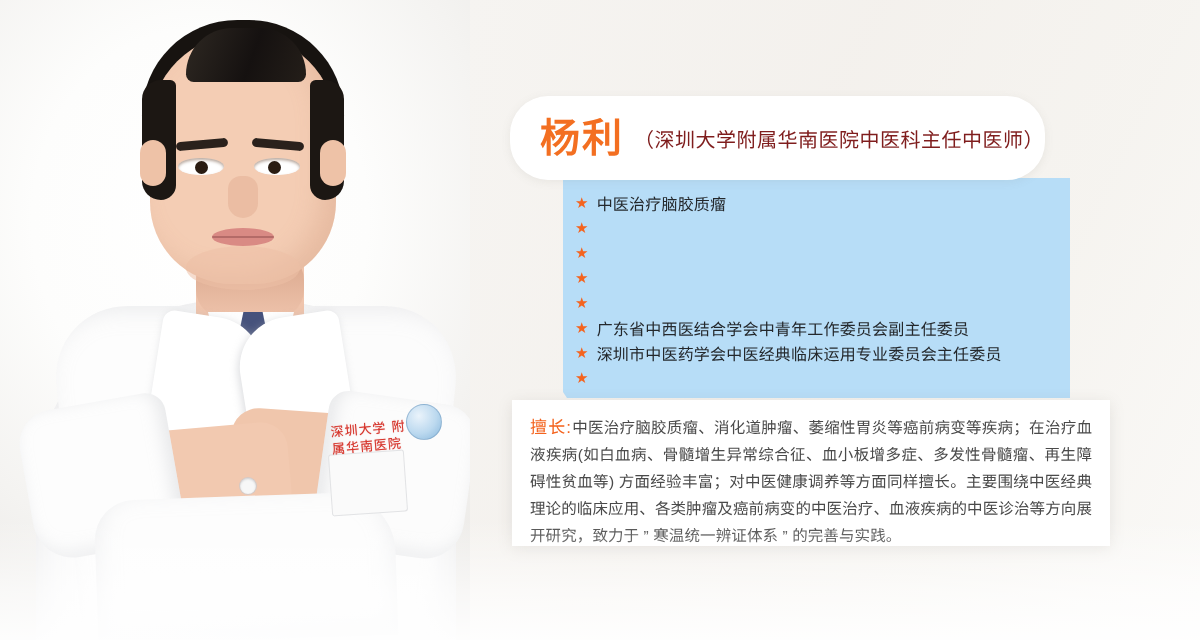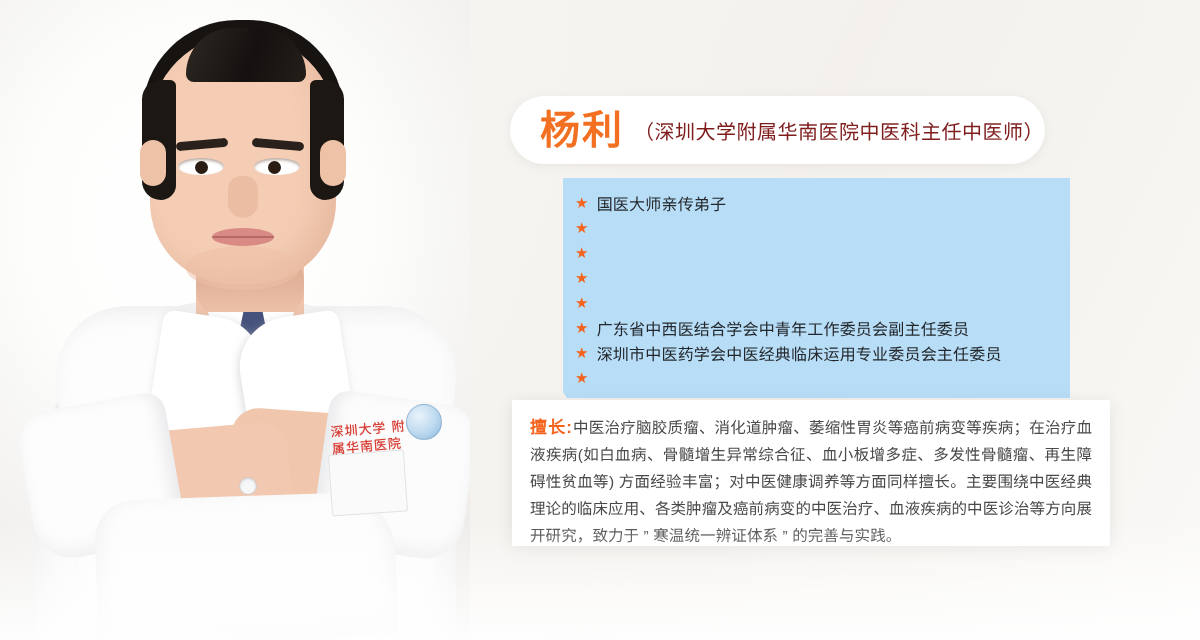--- a/index.html
+++ b/index.html
@@ -144,21 +144,21 @@
     background:radial-gradient(circle at 35% 32%,#eaf3fb 0%,#bcd9ef 55%,#87b7dc 100%);
     border:1px solid rgba(120,160,195,.6);
   }
   .btn-dot{
     left:240px;top:478px;width:16px;height:16px;border-radius:50%;
     background:#f7f7f7;box-shadow:0 0 0 1px rgba(200,202,208,.7),inset 0 1px 2px rgba(170,172,178,.5);
   }
 
   
   .name-pill{
-    position:absolute;left:510px;top:96px;width:535px;height:68px;
+    position:absolute;left:510px;top:96px;width:535px;height:84px;
     background:#ffffff;border-radius:38px;
     display:flex;align-items:center;padding:0 30px;box-sizing:border-box;
     box-shadow:0 2px 10px rgba(120,115,110,.10);
   }
   .doctor-name{
     font-size:40px;font-weight:bold;color:#f36f21;letter-spacing:2px;
     line-height:1;margin-right:10px;white-space:nowrap;
   }
   .doctor-title{
     font-size:20px;color:#7f1d1d;letter-spacing:.5px;white-space:nowrap;
@@ -186,21 +186,21 @@
   .spec-card{
     position:absolute;left:512px;top:400px;width:598px;height:146px;
     background:#ffffff;box-sizing:border-box;padding:14px 18px 0 18px;
     box-shadow:0 3px 14px rgba(130,126,120,.16);
   }
   .spec-text{
     font-size:15.5px;line-height:27px;color:#4a4a4a;letter-spacing:.1px;
     margin:0;text-align:justify;
   }
   .spec-label{
-    color:#f4641f;font-weight:bold;font-size:17px;letter-spacing:1px;
+    color:#f4641f;font-weight:normal;font-size:17px;letter-spacing:1px;
   }
 </style>
 </head>
 <body>
 
 <div class="banner">
 
   <div class="bg-soft-right"></div>
 
   <div class="photo">
@@ -246,21 +246,21 @@
     <div class="ph btn-dot"></div>
     <div class="ph pocket"></div>
     <div class="ph embroidery">深圳大学 附属华南医院</div>
     <div class="ph badge"></div>
   </div>
 
   <div class="cred-panel"></div>
   <ul class="cred-list">
     <li class="cred-item">
       <span class="star-icon">★</span>
-      <span>国医大师亲传弟子</span>
+      <span>中医治疗脑胶质瘤</span>
     </li>
     <li class="cred-item">
       <span class="star-icon">★</span>
     </li>
     <li class="cred-item">
       <span class="star-icon">★</span>
     </li>
     <li class="cred-item">
       <span class="star-icon">★</span>
     </li>

